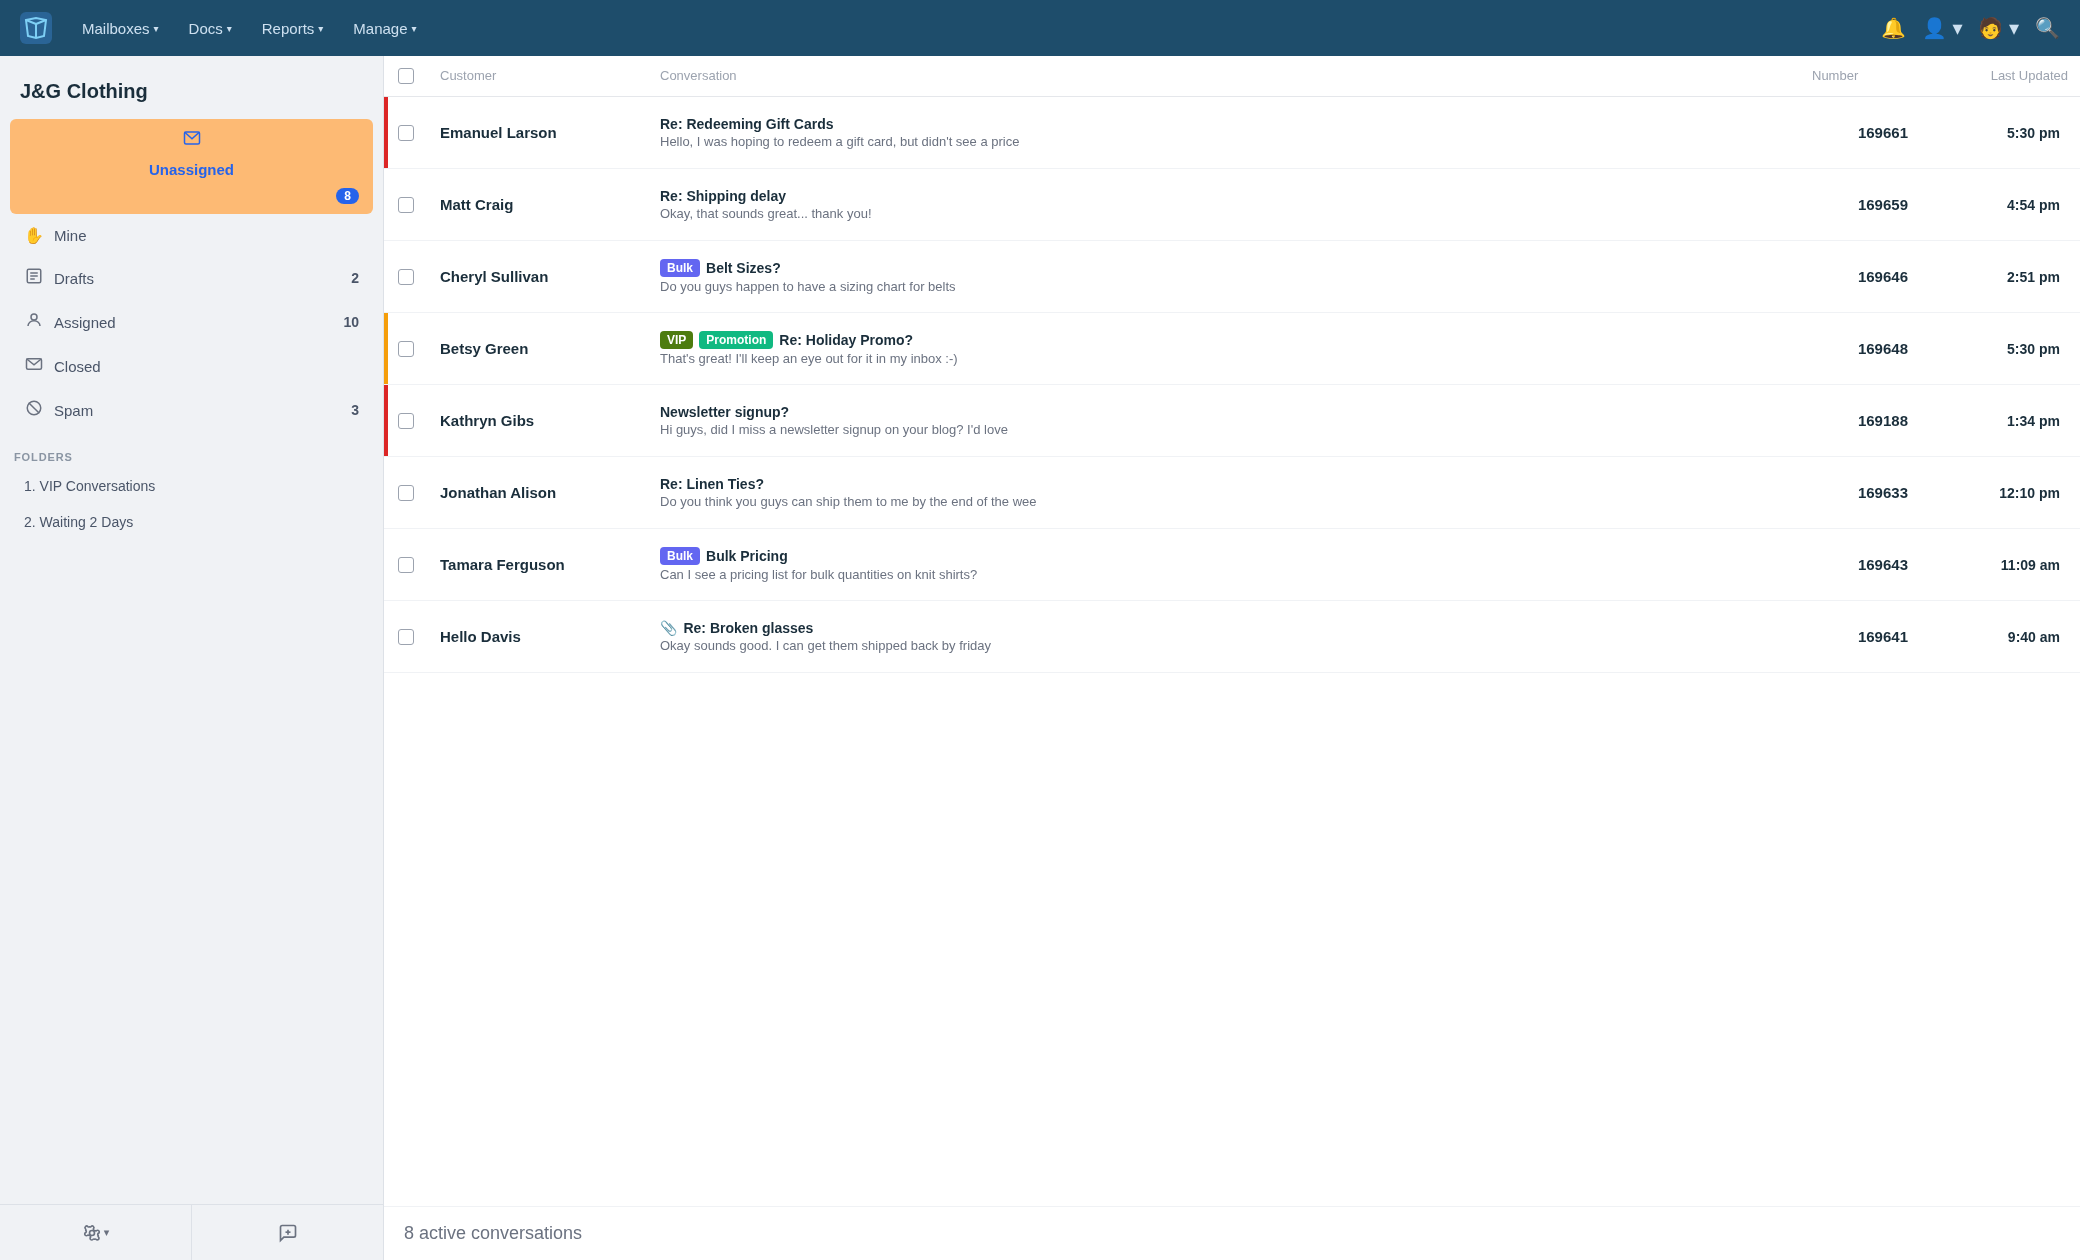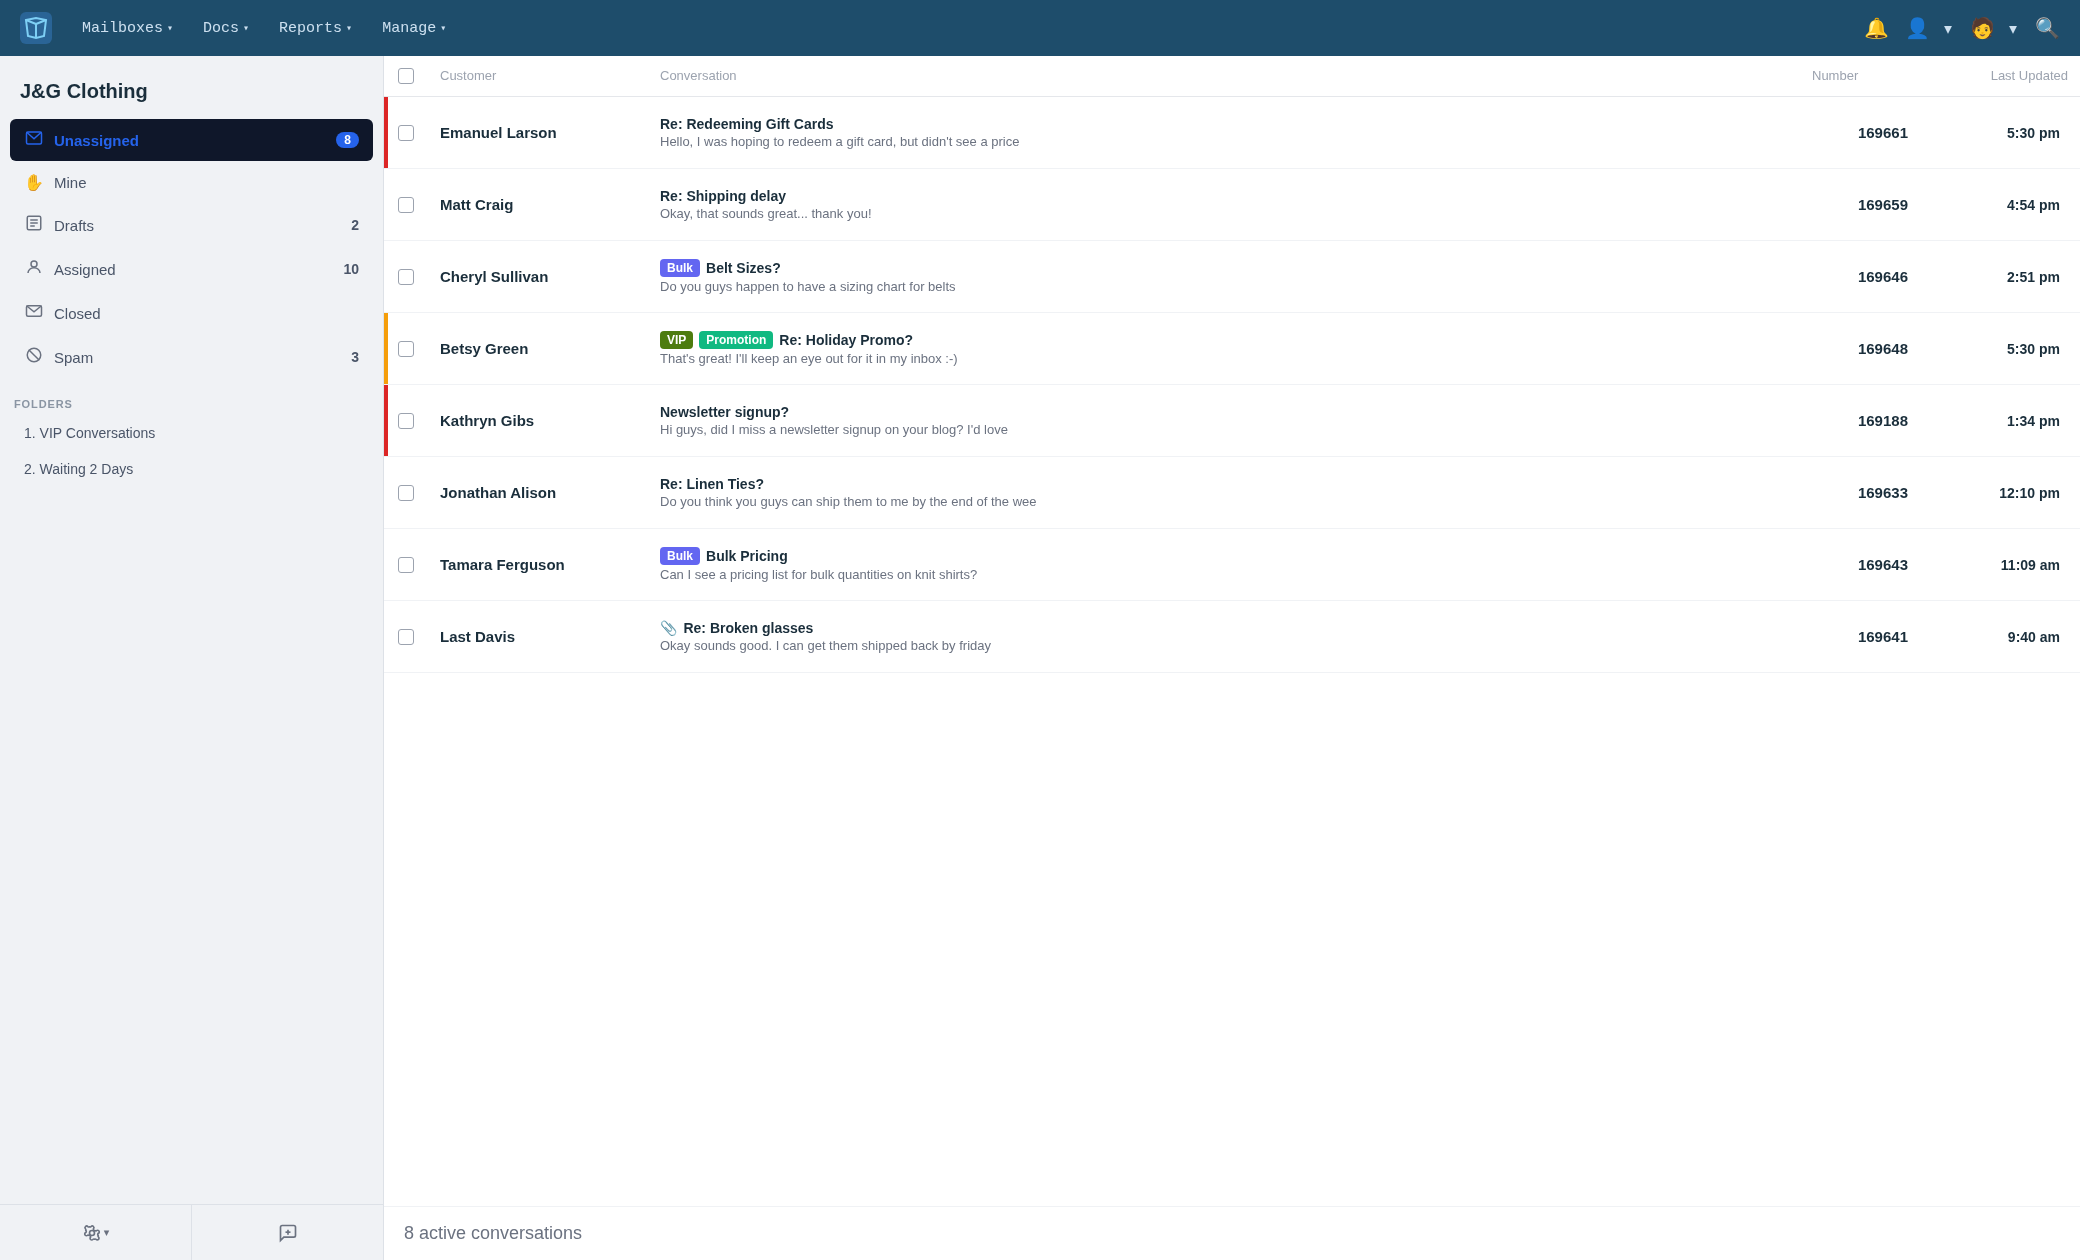--- a/index.html
+++ b/index.html
@@ -7,21 +7,20 @@
 
     
     .topnav {
       background: #1e4d6b;
       color: #fff;
       display: flex;
       align-items: center;
       padding: 0 20px;
       height: 56px;
       flex-shrink: 0;
-      font-family: Liberation Mono, monospace;
     }
     .topnav-logo {
       margin-right: 18px;
       display: flex;
       align-items: center;
     }
     .topnav-logo svg { width: 32px; height: 32px; }
     .topnav-nav { display: flex; align-items: center; gap: 6px; flex: 1; }
     .topnav-item {
       color: #cde0f0;
@@ -63,23 +62,24 @@
       align-items: center;
       gap: 10px;
       padding: 10px 14px;
       border-radius: 6px;
       cursor: pointer;
       font-size: 15px;
       color: #4a5568;
       margin-bottom: 2px;
     }
     .sidebar-nav-item.active {
-      background: #0f172a;
+      background: #fdba74;
       color: #2563eb;
       font-weight: 600;
+      flex-direction: column;
     }
     .sidebar-nav-item .item-icon { font-size: 16px; width: 20px; text-align: center; }
     .sidebar-nav-item .item-badge {
       margin-left: auto;
       background: #2563eb;
       color: #fff;
       border-radius: 12px;
       padding: 1px 8px;
       font-size: 12px;
       font-weight: 700;
@@ -448,21 +448,21 @@
           <div class="conv-preview">Can I see a pricing list for bulk quantities on knit shirts?</div>
         </div>
         <div class="conv-number">169643</div>
         <div class="conv-time">11:09 am</div>
       </div>
 
       <div class="conv-row">
         <div class="conv-checkbox-cell">
             <div class="conv-checkbox"></div>
           </div>
-        <div class="conv-customer">Last Davis</div>
+        <div class="conv-customer">Hello Davis</div>
         <div class="conv-conversation">
           <div class="conv-subject">
             <span class="attachment-icon">📎</span>
             <span>Re: Broken glasses</span>
           </div>
           <div class="conv-preview">Okay sounds good. I can get them shipped back by friday</div>
         </div>
         <div class="conv-number">169641</div>
         <div class="conv-time">9:40 am</div>
       </div>

